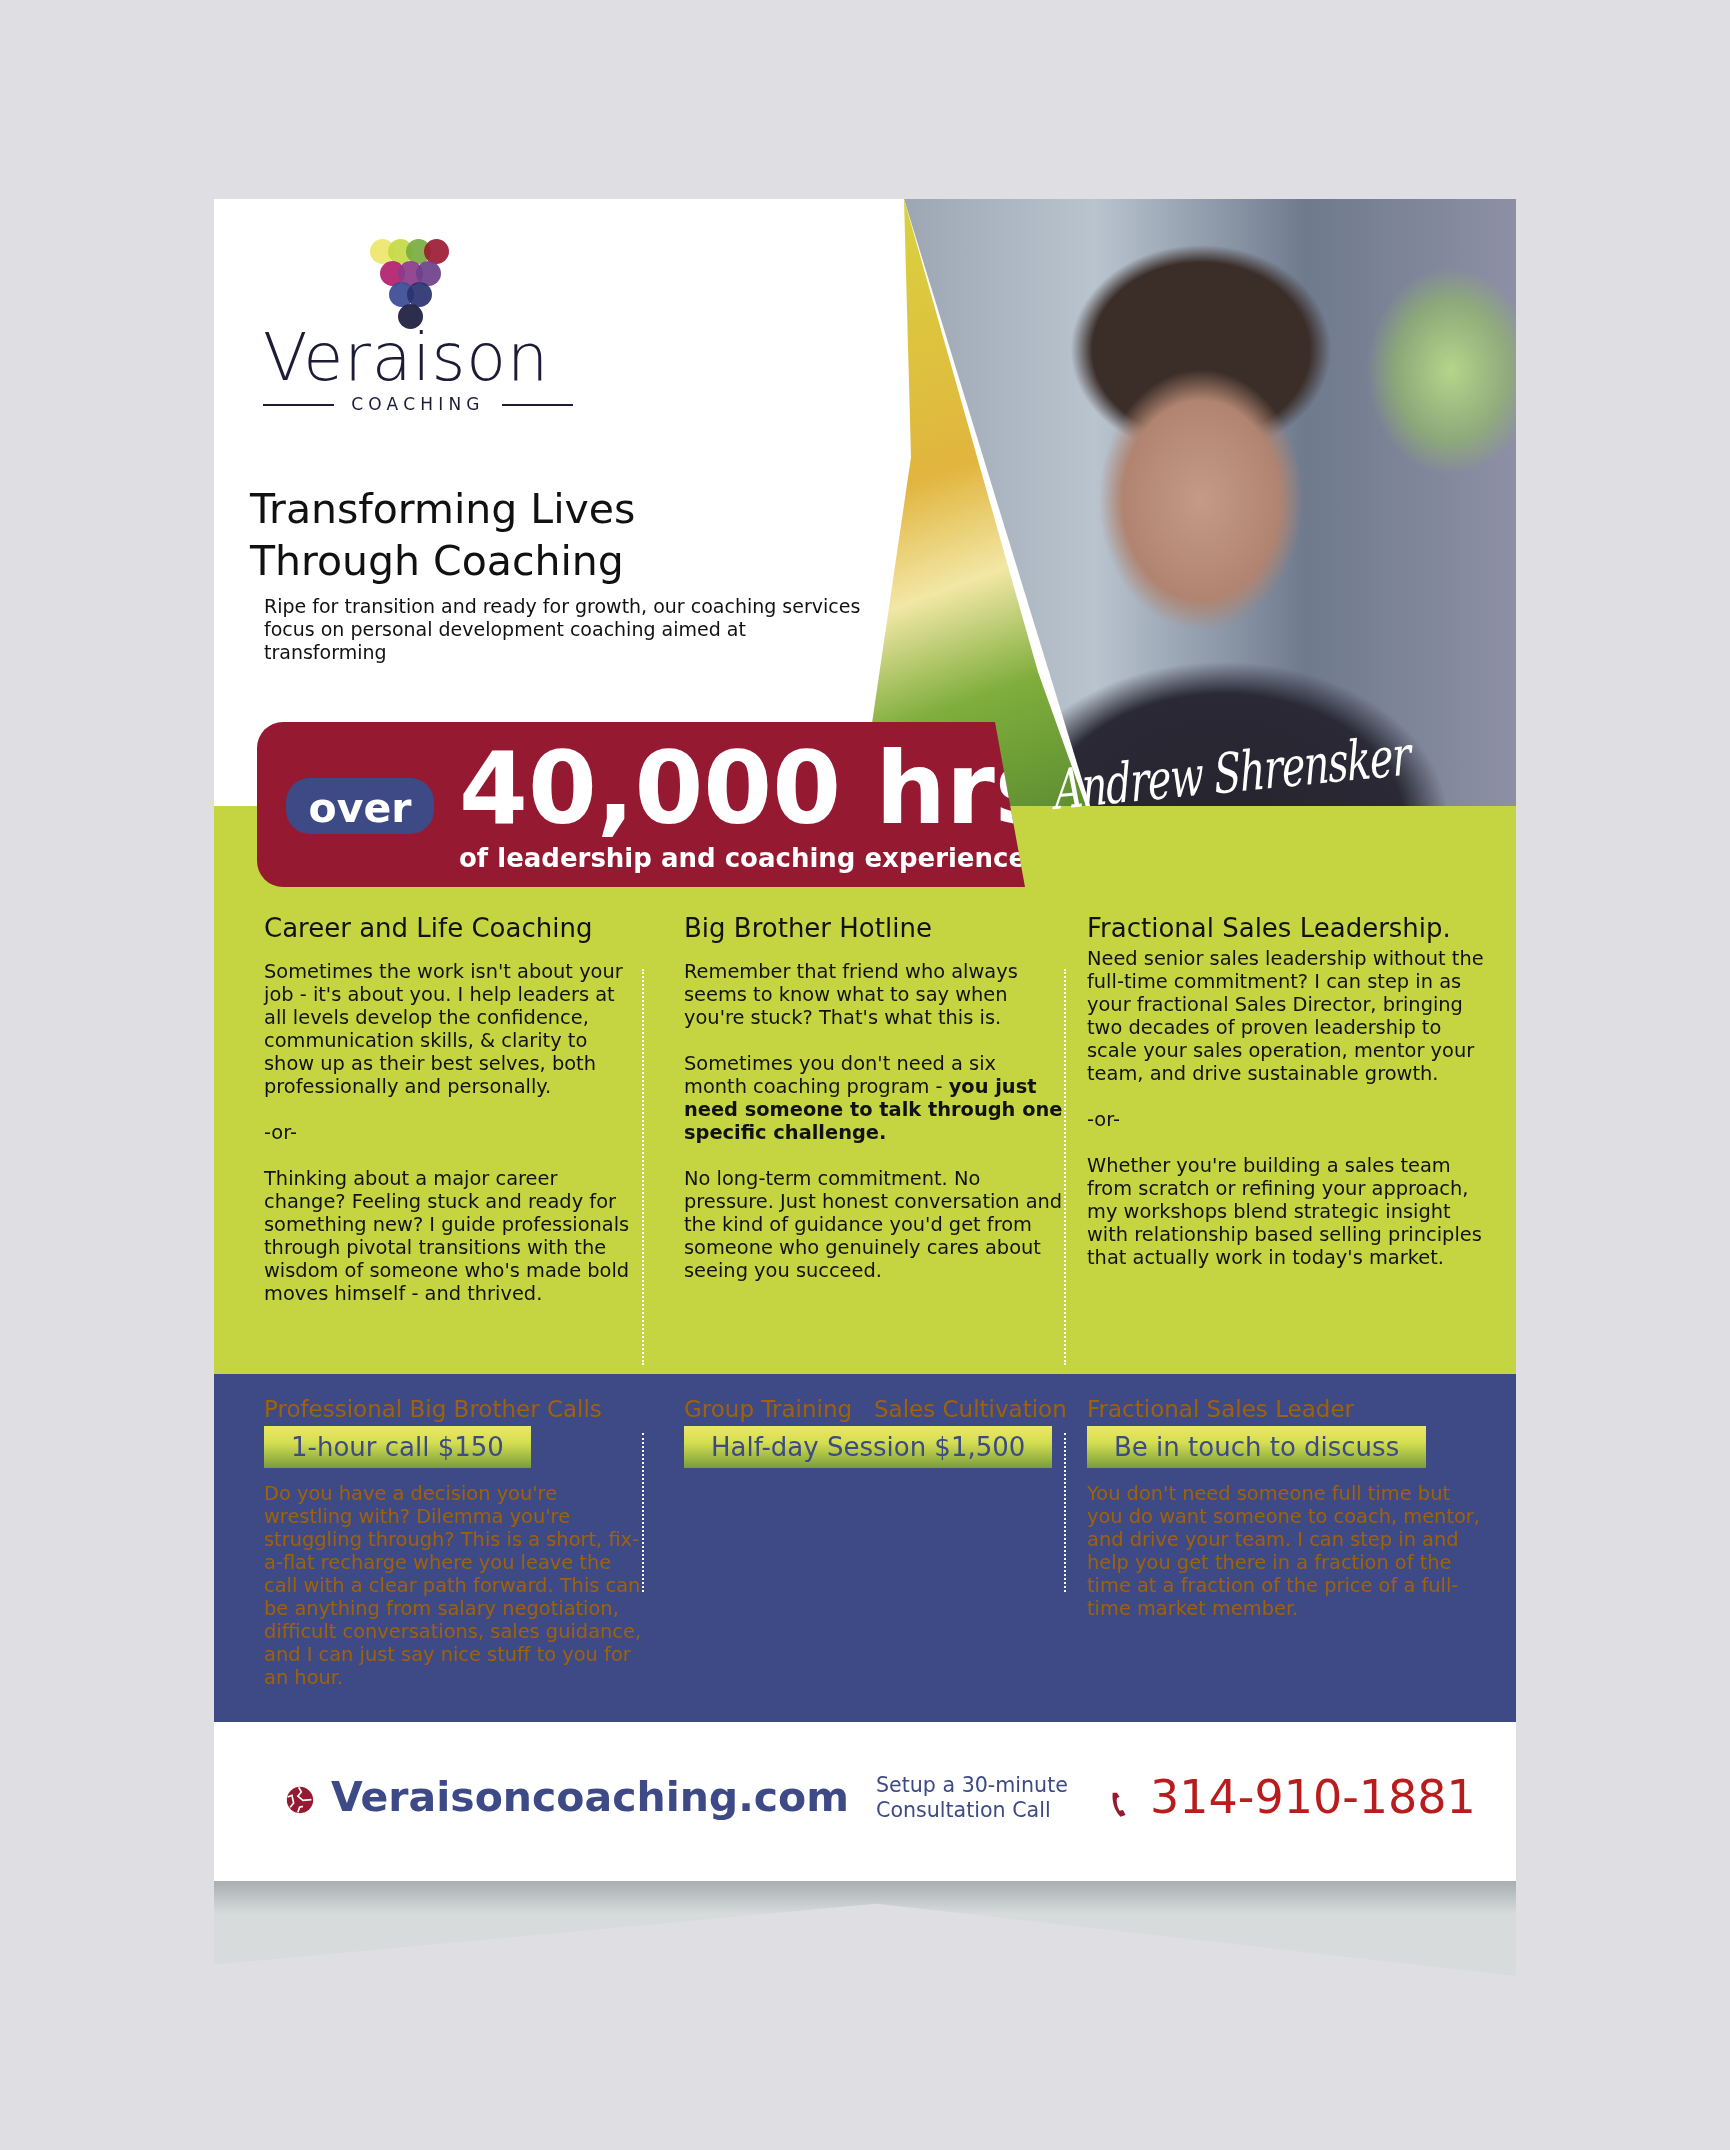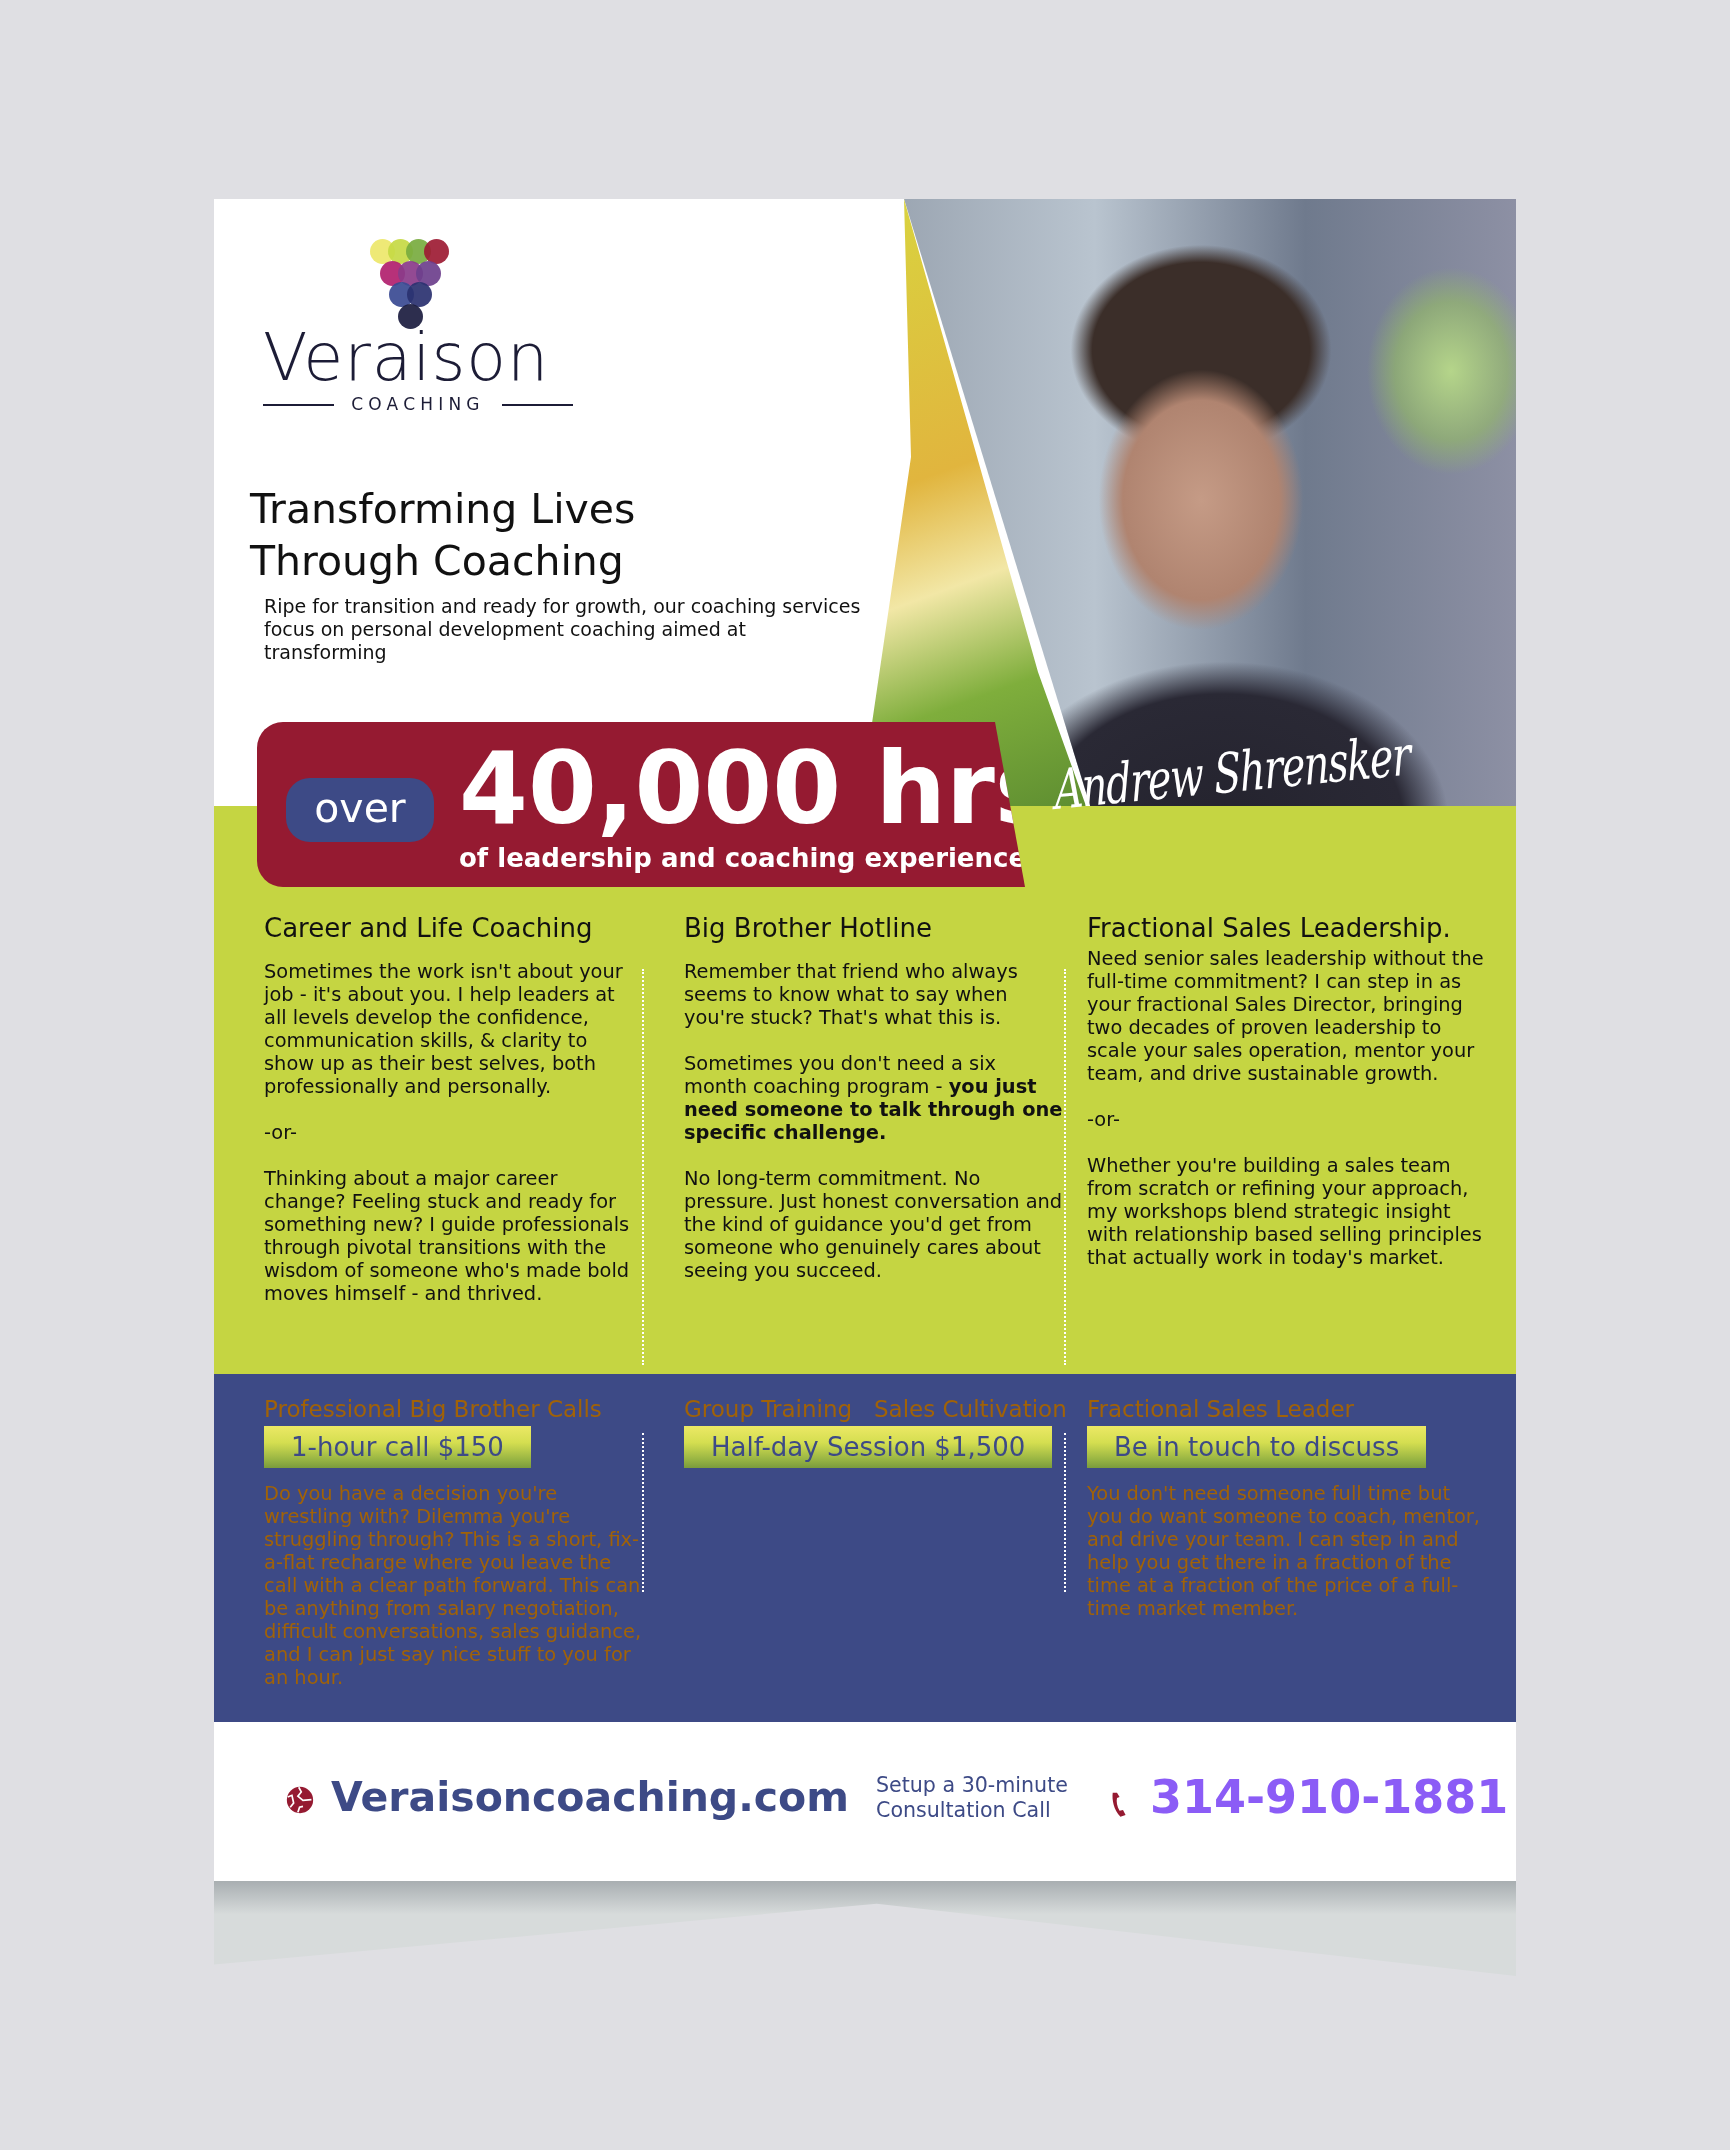--- a/index.html
+++ b/index.html
@@ -58,22 +58,22 @@
     font-size: 19px; line-height: 23px; color: #111;
   }
   .green-band { position: absolute; left: 0; top: 607px; width: 1302px; height: 568px; background: #c5d542; }
   .blue-band { position: absolute; left: 0; top: 1175px; width: 1302px; height: 348px; background: #3d4a86; }
   .banner {
     position: absolute; left: 43px; top: 523px; width: 768px; height: 165px;
     background: #951a31; border-radius: 26px 0 0 26px;
     clip-path: polygon(0 0, 738px 0, 768px 165px, 0 165px);
   }
   .over-pill {
-    position: absolute; left: 29px; top: 56px; width: 148px; height: 64px; border-radius: 24px;
-    background: #3d4a86; color: #fff; font-weight: normal; font-size: 41px; text-align: center; line-height: 61px;
+    position: absolute; left: 29px; top: 56px; width: 148px; height: 56px; border-radius: 24px;
+    background: #3d4a86; color: #fff; font-weight: bold; font-size: 41px; text-align: center; line-height: 61px;
   }
   .big-num {
     position: absolute; left: 202px; top: 13px; font-size: 99px; line-height: 108px;
     font-weight: bold; color: #fff; white-space: nowrap;
   }
   .banner-sub {
     position: absolute; left: 202px; top: 121px; font-size: 26px; font-weight: bold; color: #fff; white-space: nowrap;
   }
   .signature {
     position: absolute; left: 839px; top: 559px; font-size: 55px; color: #fff;
@@ -89,21 +89,21 @@
   .price {
     display: inline-block; margin-top: 1px; height: 42px; padding: 0 27px;
     background: linear-gradient(#ece865 0%, #d4de50 40%, #97b443 80%, #7a9b3c 100%);
     color: #3d4a86; font-size: 26px; line-height: 42px; white-space: nowrap;
   }
   .footer { position: absolute; left: 0; top: 1523px; width: 1302px; height: 159px; background: #fff; }
   .globe { position: absolute; left: 72px; top: 64px; width: 28px; height: 28px; }
   .url { position: absolute; left: 117px; top: 51px; font-size: 41px; font-weight: bold; color: #3d4a86; white-space: nowrap; }
   .cta { position: absolute; left: 662px; top: 51px; font-size: 20.6px; line-height: 25px; color: #3d4a86; }
   .phone-icon { position: absolute; left: 897px; top: 69px; width: 20.6px; height: 27.5px; }
-  .phone { position: absolute; left: 936px; top: 48px; font-size: 46px; font-weight: bold; color: #8b5cf6; white-space: nowrap; }
+  .phone { position: absolute; left: 936px; top: 48px; font-size: 46px; font-weight: normal; color: #b91c1c; white-space: nowrap; }
 </style>
 </head>
 <body>
 
 <div class="shadow"></div>
 
 <div class="page">
 
   <div class="photo"></div>
   <div class="photo-leaf"></div>

